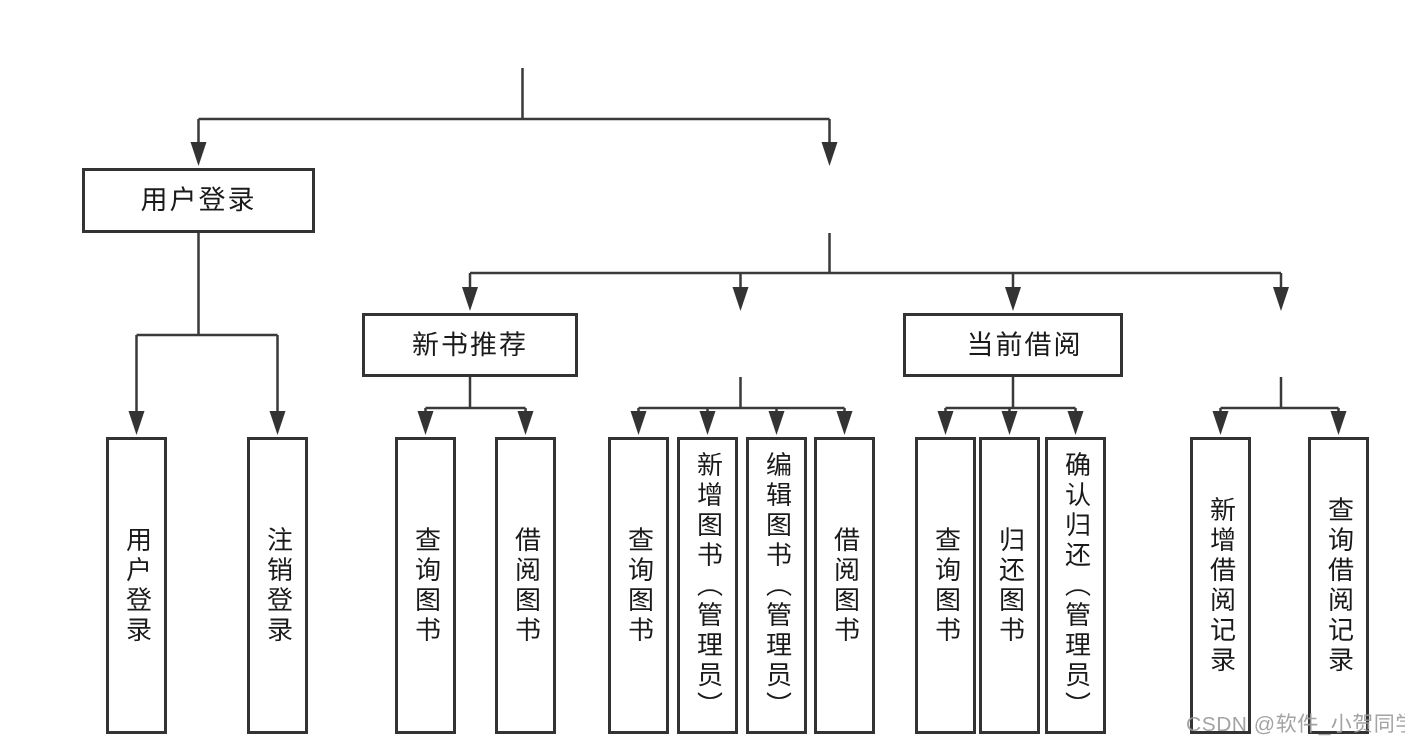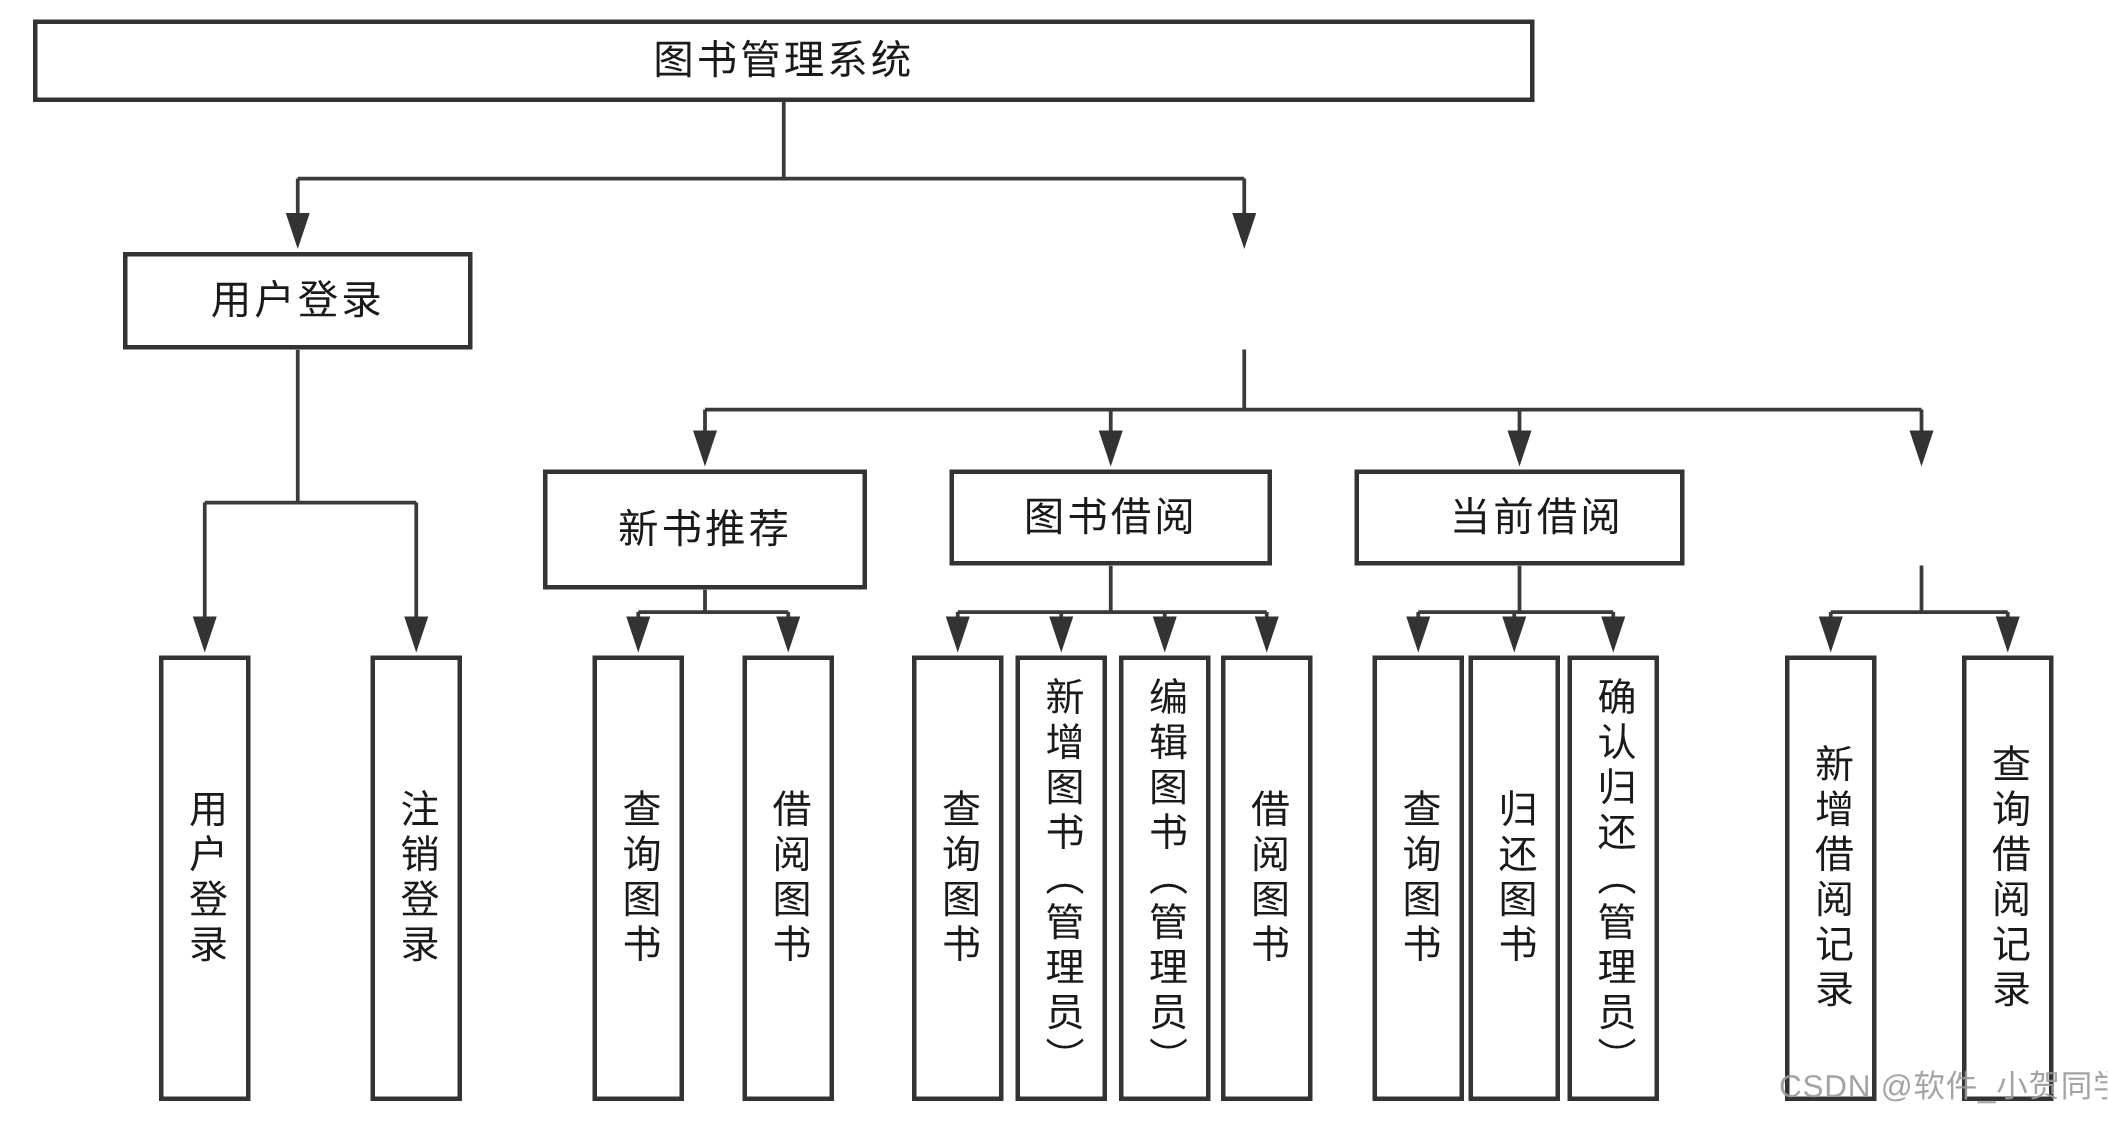--- a/index.html
+++ b/index.html
@@ -98,26 +98,24 @@
       <polygon points="768.5,411 784.5,411 776.5,435"></polygon>
       <polygon points="836.5,411 852.5,411 844.5,435"></polygon>
       <polygon points="937.5,411 953.5,411 945.5,435"></polygon>
       <polygon points="1001.5,411 1017.5,411 1009.5,435"></polygon>
       <polygon points="1067.5,411 1083.5,411 1075.5,435"></polygon>
       <polygon points="1212.5,411 1228.5,411 1220.5,435"></polygon>
       <polygon points="1330.5,411 1346.5,411 1338.5,435"></polygon>
     </g>
   </svg>
 
-  <div class="node h" style="left:22px; top:13px; width:1001px; height:55px;">图书管理系统</div>
 
   <div class="node h" style="left:82px; top:168px; width:233px; height:65px;">用户登录</div>
 
-  <div class="node h" style="left:362px; top:313px; width:216px; height:80px;">新书推荐</div>
-  <div class="node h" style="left:633px; top:313px; width:215px; height:64px;">图书借阅</div>
+  <div class="node h" style="left:362px; top:313px; width:216px; height:64px;">新书推荐</div>
   <div class="node h" style="left:903px; top:313px; width:220px; height:64px;padding-left:23px;">当前借阅</div>
 
   <div class="node v" style="left:106px;">
     <span class="vlabel">用户登录</span>
   </div>
   <div class="node v" style="left:247px;">
     <span class="vlabel">注销登录</span>
   </div>
 
   <div class="node v" style="left:395px;">

